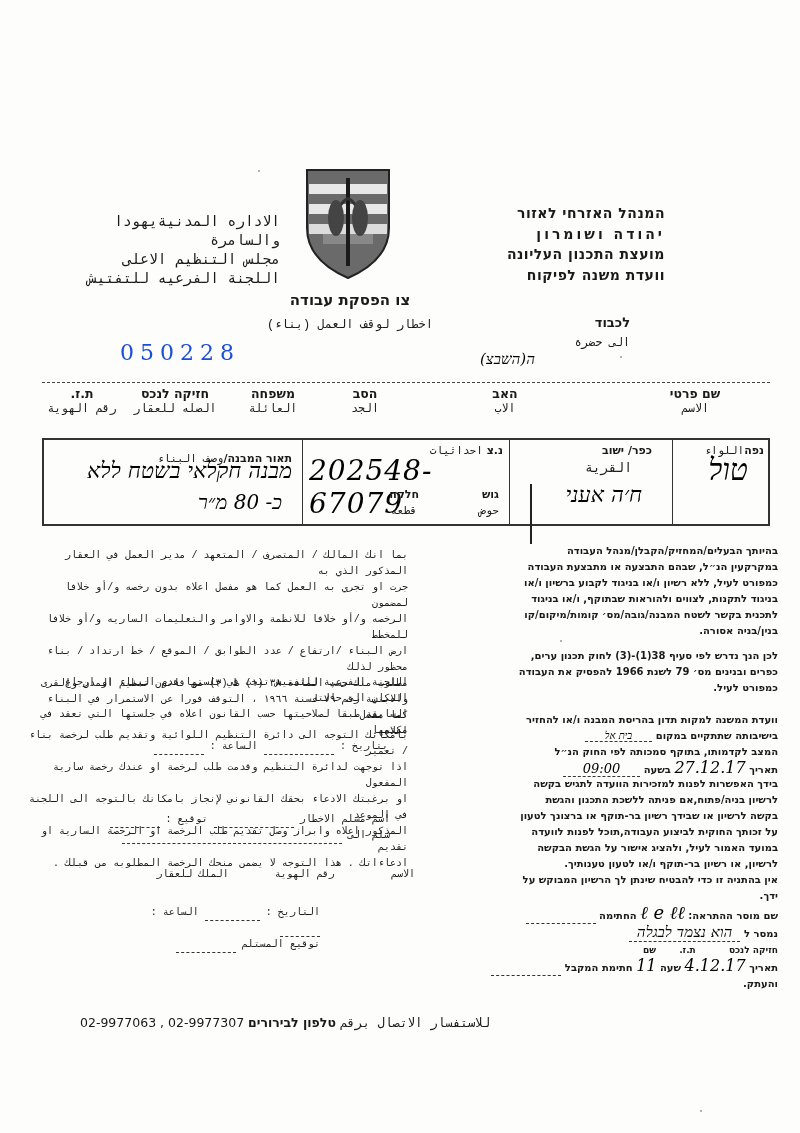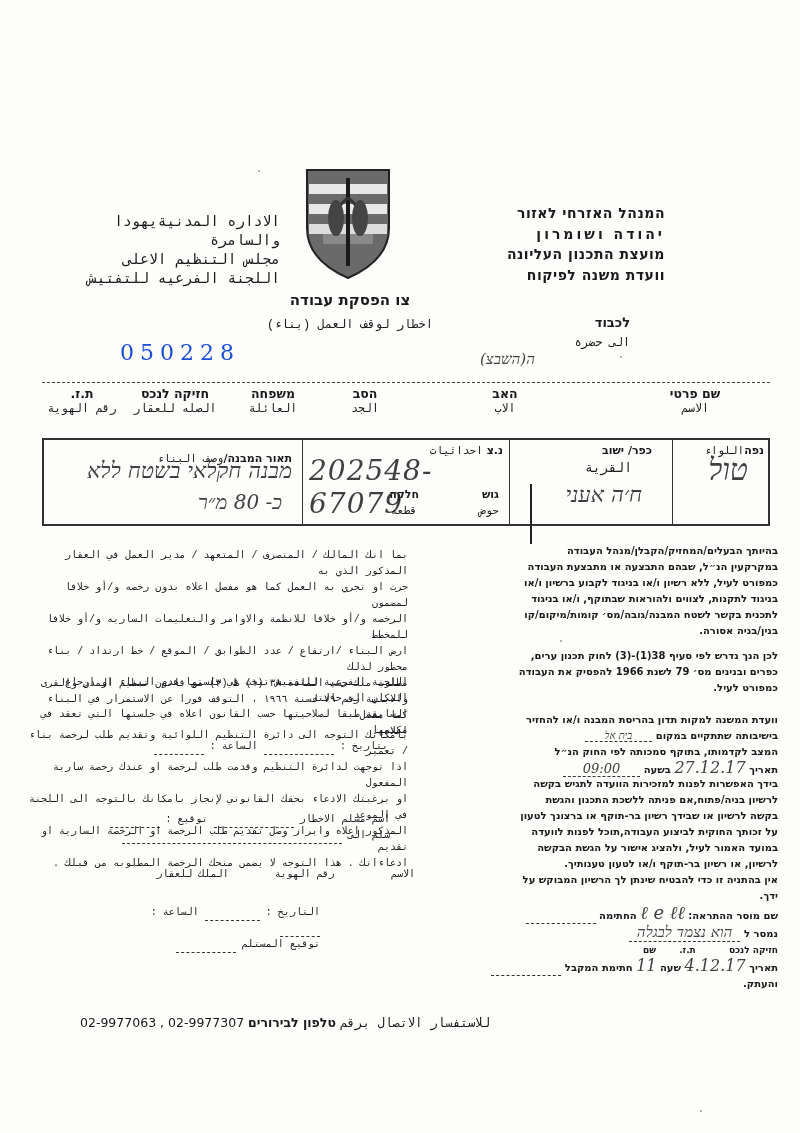--- a/index.html
+++ b/index.html
@@ -4,21 +4,21 @@
 <style>
   html, body { margin: 0; padding: 0; }
   body {
     width: 800px; height: 1133px; background: #fdfdfb; position: relative; overflow: hidden;
     font-family: "DejaVu Sans", sans-serif; color: #1a1a1a;
   }
   .abs { position: absolute; }
   .rtl { direction: rtl; text-align: right; }
   .heb { font-family: "DejaVu Sans", sans-serif; font-weight: bold; }
   .ar { font-family: Liberation Mono, monospace; }
-  .hand { font-family: "DejaVu Serif", serif; font-style: italic; color: #404040; }
+  .hand { font-family: "DejaVu Serif", serif; font-style: italic; color: #000000; }
   .dots { border-bottom: 1px dashed #333; display: inline-block; min-width: 70px; height: 12px; vertical-align: bottom; }
 
   
   .hdr-ar { left: 60px; top: 213px; width: 220px; font-size: 14.5px; line-height: 19px; }
   .hdr-he { left: 490px; top: 203px; width: 175px; font-size: 14px; line-height: 20.5px; letter-spacing: 0.5px; }
   .emblem { left: 305px; top: 168px; width: 86px; height: 112px; }
   .title-he { left: 270px; top: 291px; width: 160px; text-align: center; font-size: 15px; font-weight: bold; }
   .title-ar { left: 262px; top: 317px; width: 176px; text-align: center; font-size: 12px; }
   .lichvod { left: 560px; top: 315px; width: 70px; font-size: 13px; }
   .ila { left: 560px; top: 335px; width: 70px; font-size: 11.5px; }

